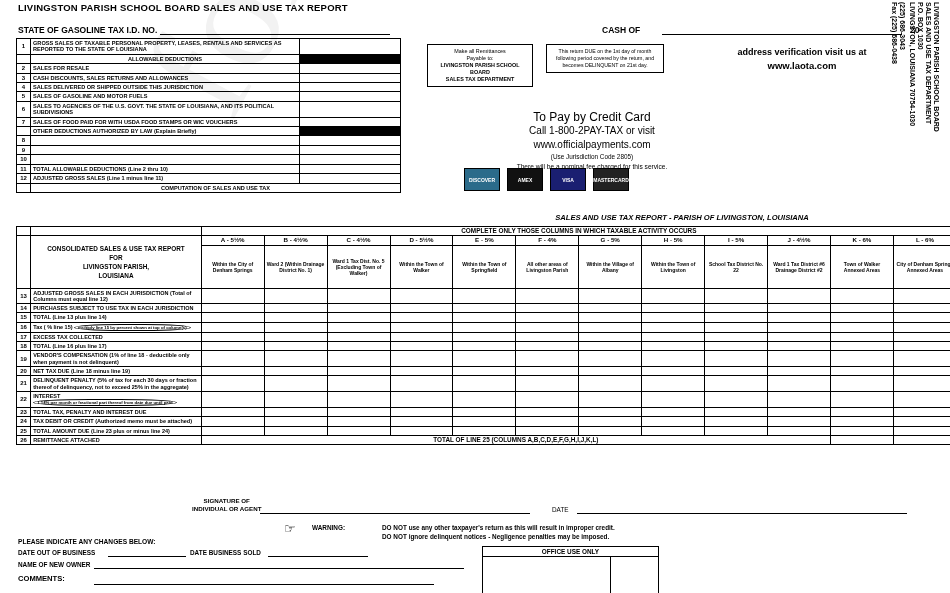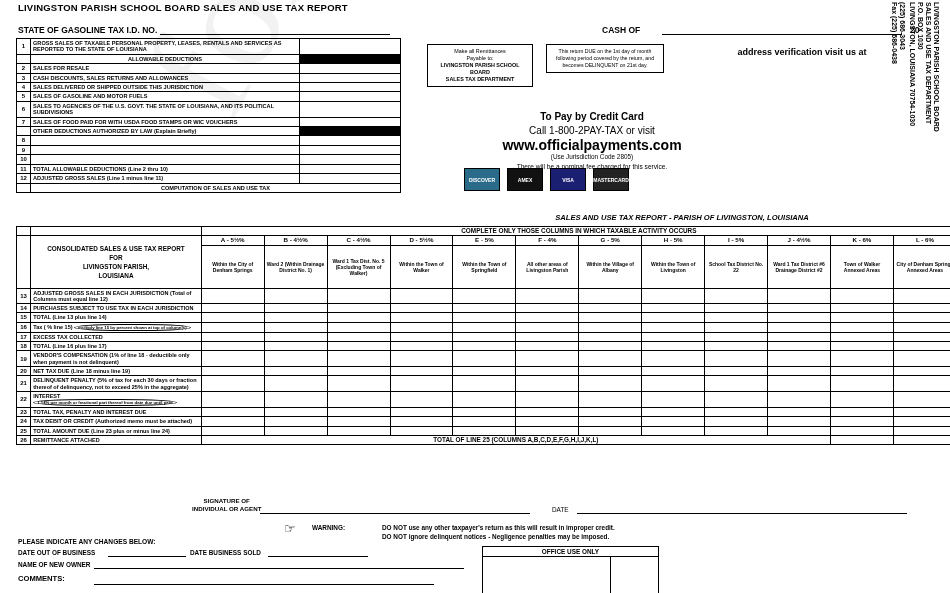--- a/index.html
+++ b/index.html
@@ -25,23 +25,23 @@
   .black{background:#000;}
   .ctrhdr{text-align:center;font-weight:bold;font-size:6.4px;}
 
   
   .remit{position:absolute;left:415px;top:44px;width:100px;border:1px solid #000;text-align:center;font-size:5.4px;line-height:7px;padding:3px 2px;font-weight:bold;}
   .remit .nb{font-weight:normal;}
   .due{position:absolute;left:534px;top:44px;width:110px;border:1px solid #000;text-align:center;font-size:5.2px;line-height:7px;padding:3px 3px;}
   .instr{position:absolute;left:675px;top:46px;width:230px;text-align:center;font-size:9px;line-height:13px;font-weight:bold;}
   .instr .web{font-size:9.5px;}
   .cc{position:absolute;left:400px;top:110px;width:360px;text-align:center;}
-  .cc .l1{font-size:10px;font-weight:bold;line-height:14px;}
+  .cc .l1{font-size:12px;font-weight:normal;line-height:14px;}
   .cc .l2{font-size:10px;font-weight:normal;line-height:14px;}
-  .cc .l3{font-size:14px;font-weight:bold;line-height:14px;}
+  .cc .l3{font-size:10px;font-weight:normal;line-height:14px;}
   .cc .l4{font-size:6.4px;line-height:10px;}
   .cc .l5{font-size:6.6px;line-height:10px;}
   .cards{position:absolute;left:452px;top:168px;display:flex;gap:7px;}
   .card{width:34px;height:21px;border:1px solid #000;display:flex;align-items:center;justify-content:center;font-size:5px;font-weight:bold;color:#fff;background:#555;}
   .card.v{background:#1a1f71;}
   .card.a{background:#2b6b8a;}
   .card.m{background:#111;}
   .card.mc{background:#222;}
   .sutr{position:absolute;left:400px;top:213px;width:540px;text-align:center;font-size:7.6px;font-weight:bold;font-style:italic;}
 
@@ -183,20 +183,21 @@
 
     <div class="remit">
       <span class="nb">Make all Remittances</span><br>
       <span class="nb">Payable to:</span><br>
       <span>LIVINGSTON PARISH SCHOOL BOARD</span><br>
       <span>SALES TAX DEPARTMENT</span>
     </div>
     <div class="due">This return DUE on the 1st day of month following period covered by the return, and becomes DELINQUENT on 21st day.</div>
     <div class="instr">
       <div>address verification visit us at</div>
+      <div class="web">www.laota.com</div>
     </div>
 
     <div class="cc">
       <div class="l1">To Pay by Credit Card</div>
       <div class="l2">Call 1-800-2PAY-TAX or visit</div>
       <div class="l3">www.officialpayments.com</div>
       <div class="l4">(Use Jurisdiction Code 2805)</div>
       <div class="l5">There will be a nominal fee charged for this service.</div>
     </div>
     <div class="cards">

